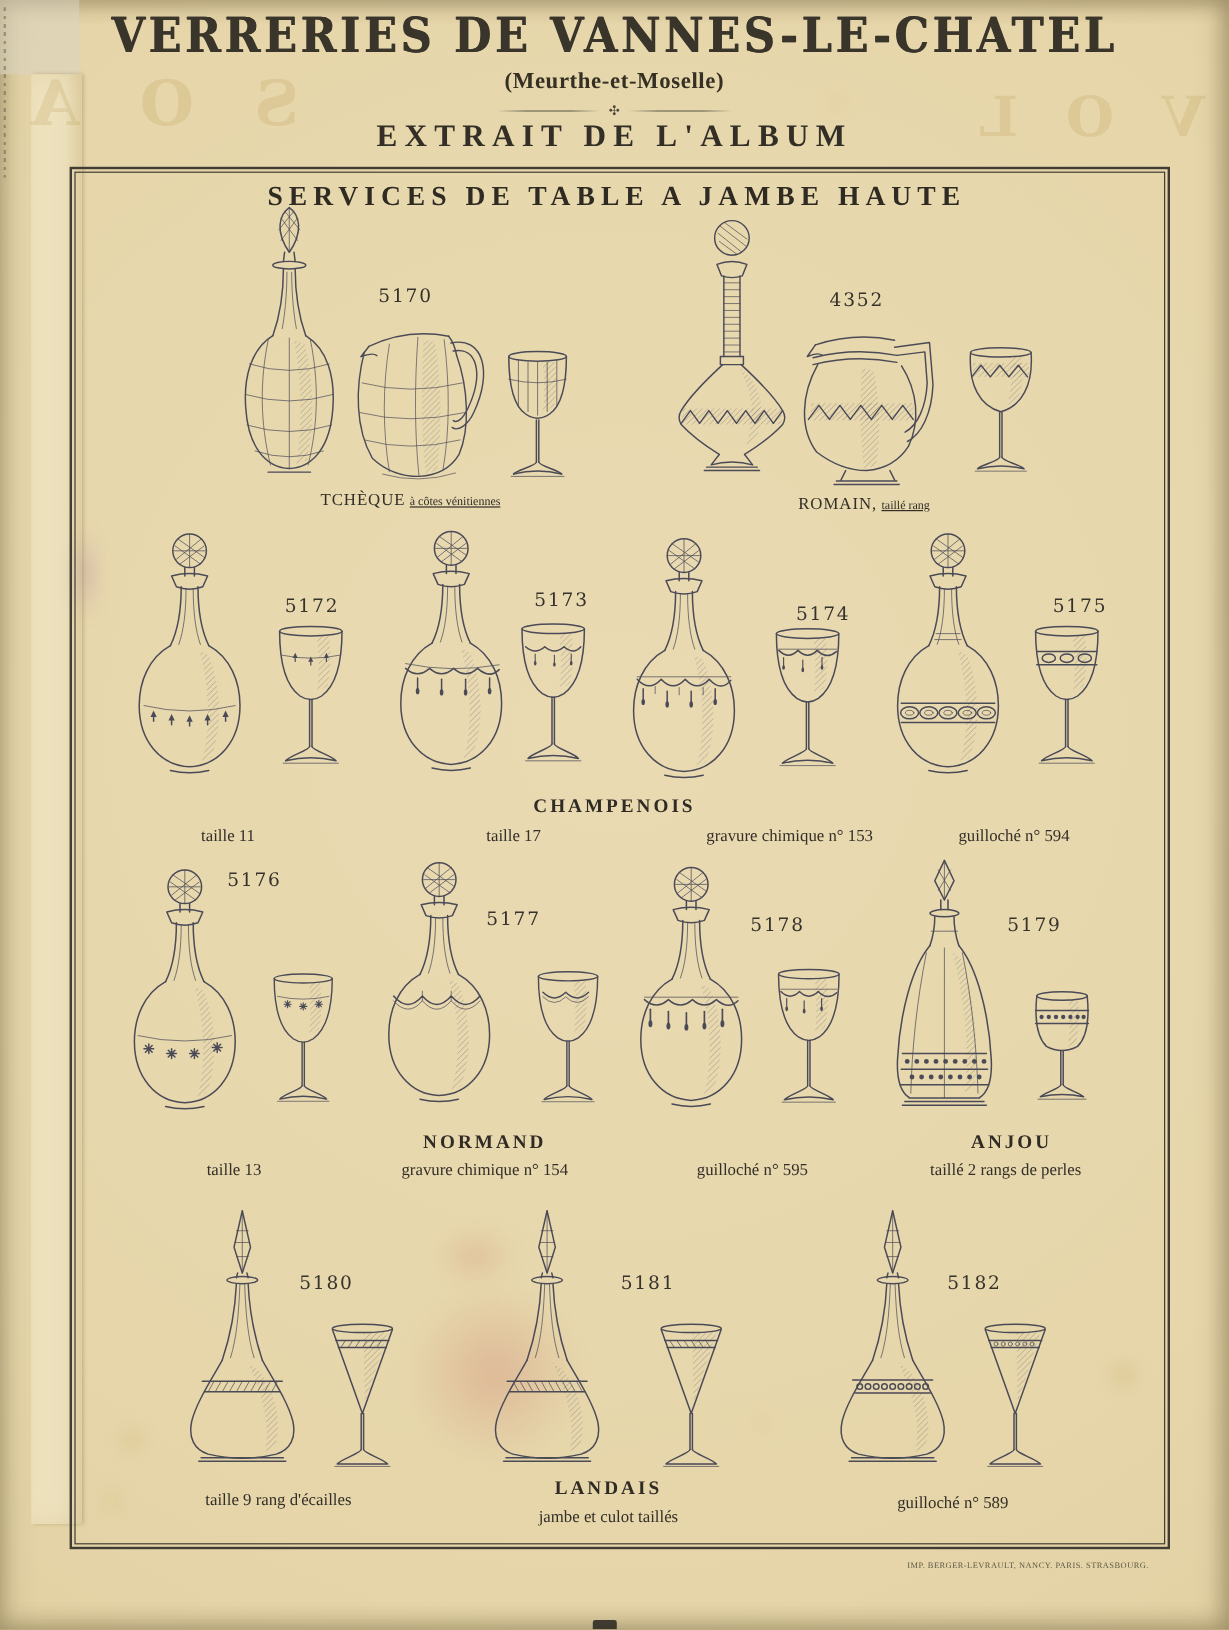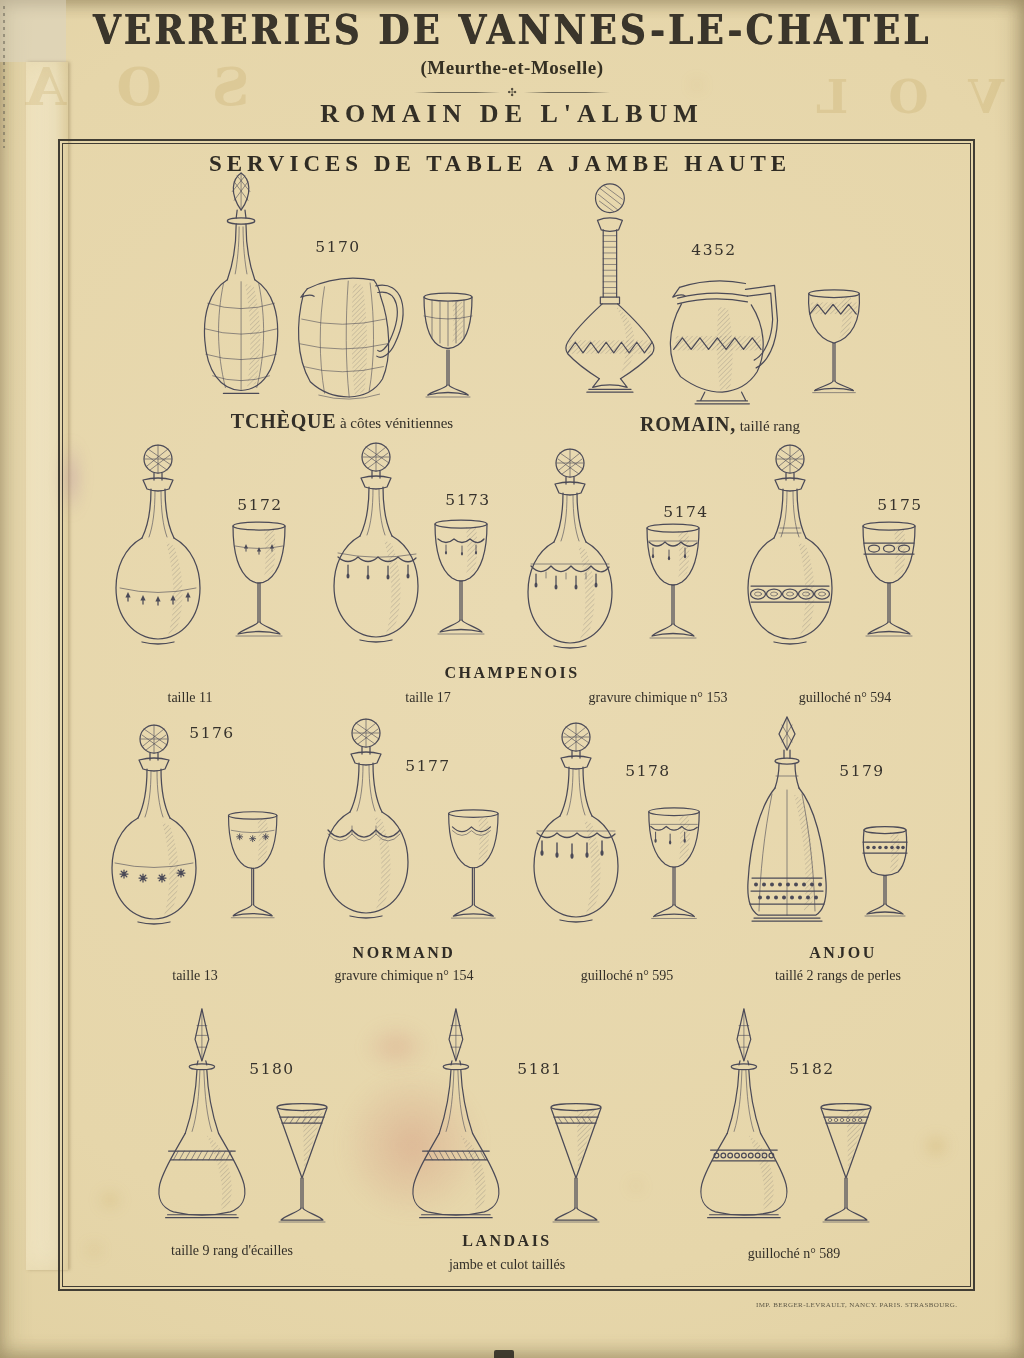--- a/index.html
+++ b/index.html
@@ -39,29 +39,29 @@
     font-size:19px;font-weight:700;letter-spacing:.5px;color:#353023;}
   .ornament{position:absolute;top:86px;left:0;right:0;display:flex;justify-content:center;
     align-items:center;gap:7px;color:#504a3c;font-size:11px;}
   .ornament::before,.ornament::after{content:"";width:86px;height:1px;
     background:linear-gradient(90deg,transparent,#6f6a58 28%,#6f6a58 72%,transparent);}
   .album{position:absolute;top:99px;left:0;right:0;margin:0;text-align:center;
     font-size:26px;font-weight:700;letter-spacing:6px;color:#332f26;}
 
   .frame{position:absolute;left:58px;top:139px;width:913px;height:1148px;border:2.5px solid #413d34;}
   .frame-inner{position:absolute;inset:2px;border:1px solid #413d34;}
-  .plate-heading{position:absolute;top:151px;left:58px;width:884px;text-align:center;
+  .plate-heading{position:absolute;top:151px;left:72px;width:884px;text-align:center;
     font-size:23px;font-weight:700;letter-spacing:5px;color:#2f2b23;}
 
   .num{position:absolute;transform:translateX(-50%);white-space:nowrap;
     font-family:"DejaVu Serif",serif;font-size:15.5px;letter-spacing:1.5px;color:#36322c;}
   .cap{position:absolute;transform:translateX(-50%);white-space:nowrap;text-align:center;
     font-size:14px;color:#332f28;}
-  .cap .name{font-size:20px;font-weight:700;letter-spacing:.8px;}
-  .cap .detail{font-size:15px;}
+  .cap .name{font-size:14px;font-weight:400;letter-spacing:.8px;}
+  .cap .detail{font-size:10px;text-decoration:underline;}
   .row-heading{position:absolute;transform:translateX(-50%);white-space:nowrap;
     font-weight:700;font-size:16px;letter-spacing:2.5px;color:#302c25;}
   .subcap{position:absolute;transform:translateX(-50%);white-space:nowrap;
     font-size:14px;color:#332f28;}
   .imprint{position:absolute;top:1301px;left:756px;width:264px;text-align:left;
     font-size:7px;letter-spacing:.4px;color:#474335;opacity:.85;}
   .bottom-mark{position:absolute;left:494px;top:1350px;width:20px;height:8px;
     background:#27251f;border-radius:2px 2px 0 0;opacity:.85;}
 
   .art{position:absolute;left:0;top:0;fill:none;stroke:#4b4a57;stroke-width:1.25;
@@ -86,21 +86,21 @@
   <div class="stain stain-y2"></div>
   <div class="stain stain-y3"></div>
   <div class="stain stain-y4"></div>
   <div class="stain stain-y5"></div>
 
   <h1 class="title">VERRERIES DE VANNES-LE-CHATEL</h1>
   <div class="subtitle">(Meurthe-et-Moselle)</div>
   <div class="ornament">
       <span>✣</span>
     </div>
-  <h2 class="album">ROMAIN DE L'ALBUM</h2>
+  <h2 class="album">EXTRAIT DE L'ALBUM</h2>
 
   <div class="frame">
       <div class="frame-inner"></div>
     </div>
   <div class="plate-heading">SERVICES DE TABLE A JAMBE HAUTE</div>
 
   <svg class="art" width="1024" height="1358" viewBox="0 0 1024 1358">
     <defs>
       <pattern id="hx" width="3.5" height="3.5" patternUnits="userSpaceOnUse" patternTransform="rotate(45)">
         <line x1="0" y1="0" x2="0" y2="3.5" stroke="#4b4a57" stroke-width="0.7"></line>

